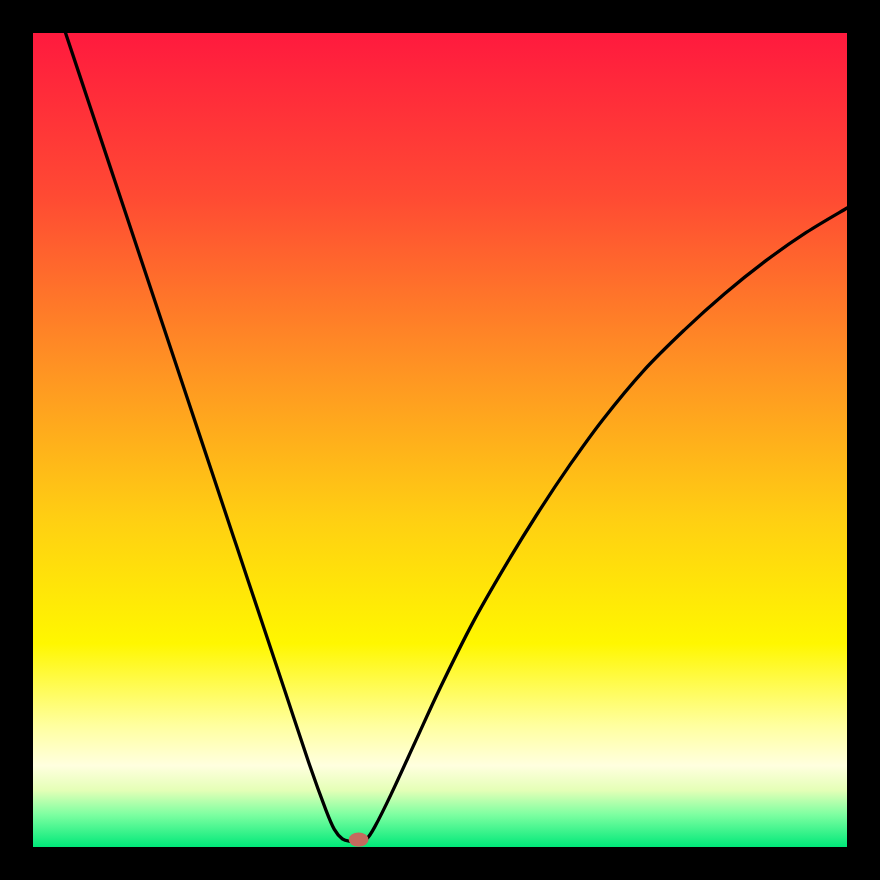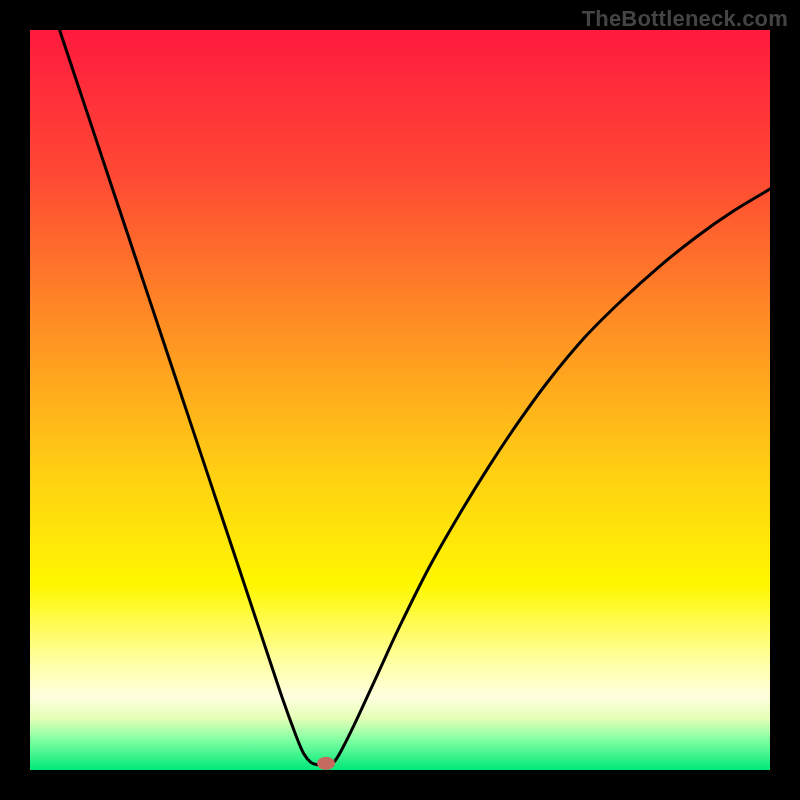--- a/index.html
+++ b/index.html
@@ -37,21 +37,20 @@
     letter-spacing: 0.2px;
   }
   svg {
     display: block;
   }
 </style>
 </head>
 <body>
 
 <div class="frame">
-  <div class="watermark">TheBottleneck.com</div>
   <div class="plot-area">
     <svg id="chart-svg" width="740" height="740" viewBox="0 0 740 740" preserveAspectRatio="none">
         <defs>
           <linearGradient id="bg-grad" x1="0" y1="0" x2="0" y2="1">
             <stop offset="0%" stop-color="#ff1a3e"></stop>
             <stop offset="20%" stop-color="#ff4a33"></stop>
             <stop offset="40%" stop-color="#ff8f24"></stop>
             <stop offset="60%" stop-color="#ffd012"></stop>
             <stop offset="75%" stop-color="#fff700"></stop>
             <stop offset="85%" stop-color="#ffff9e"></stop>

